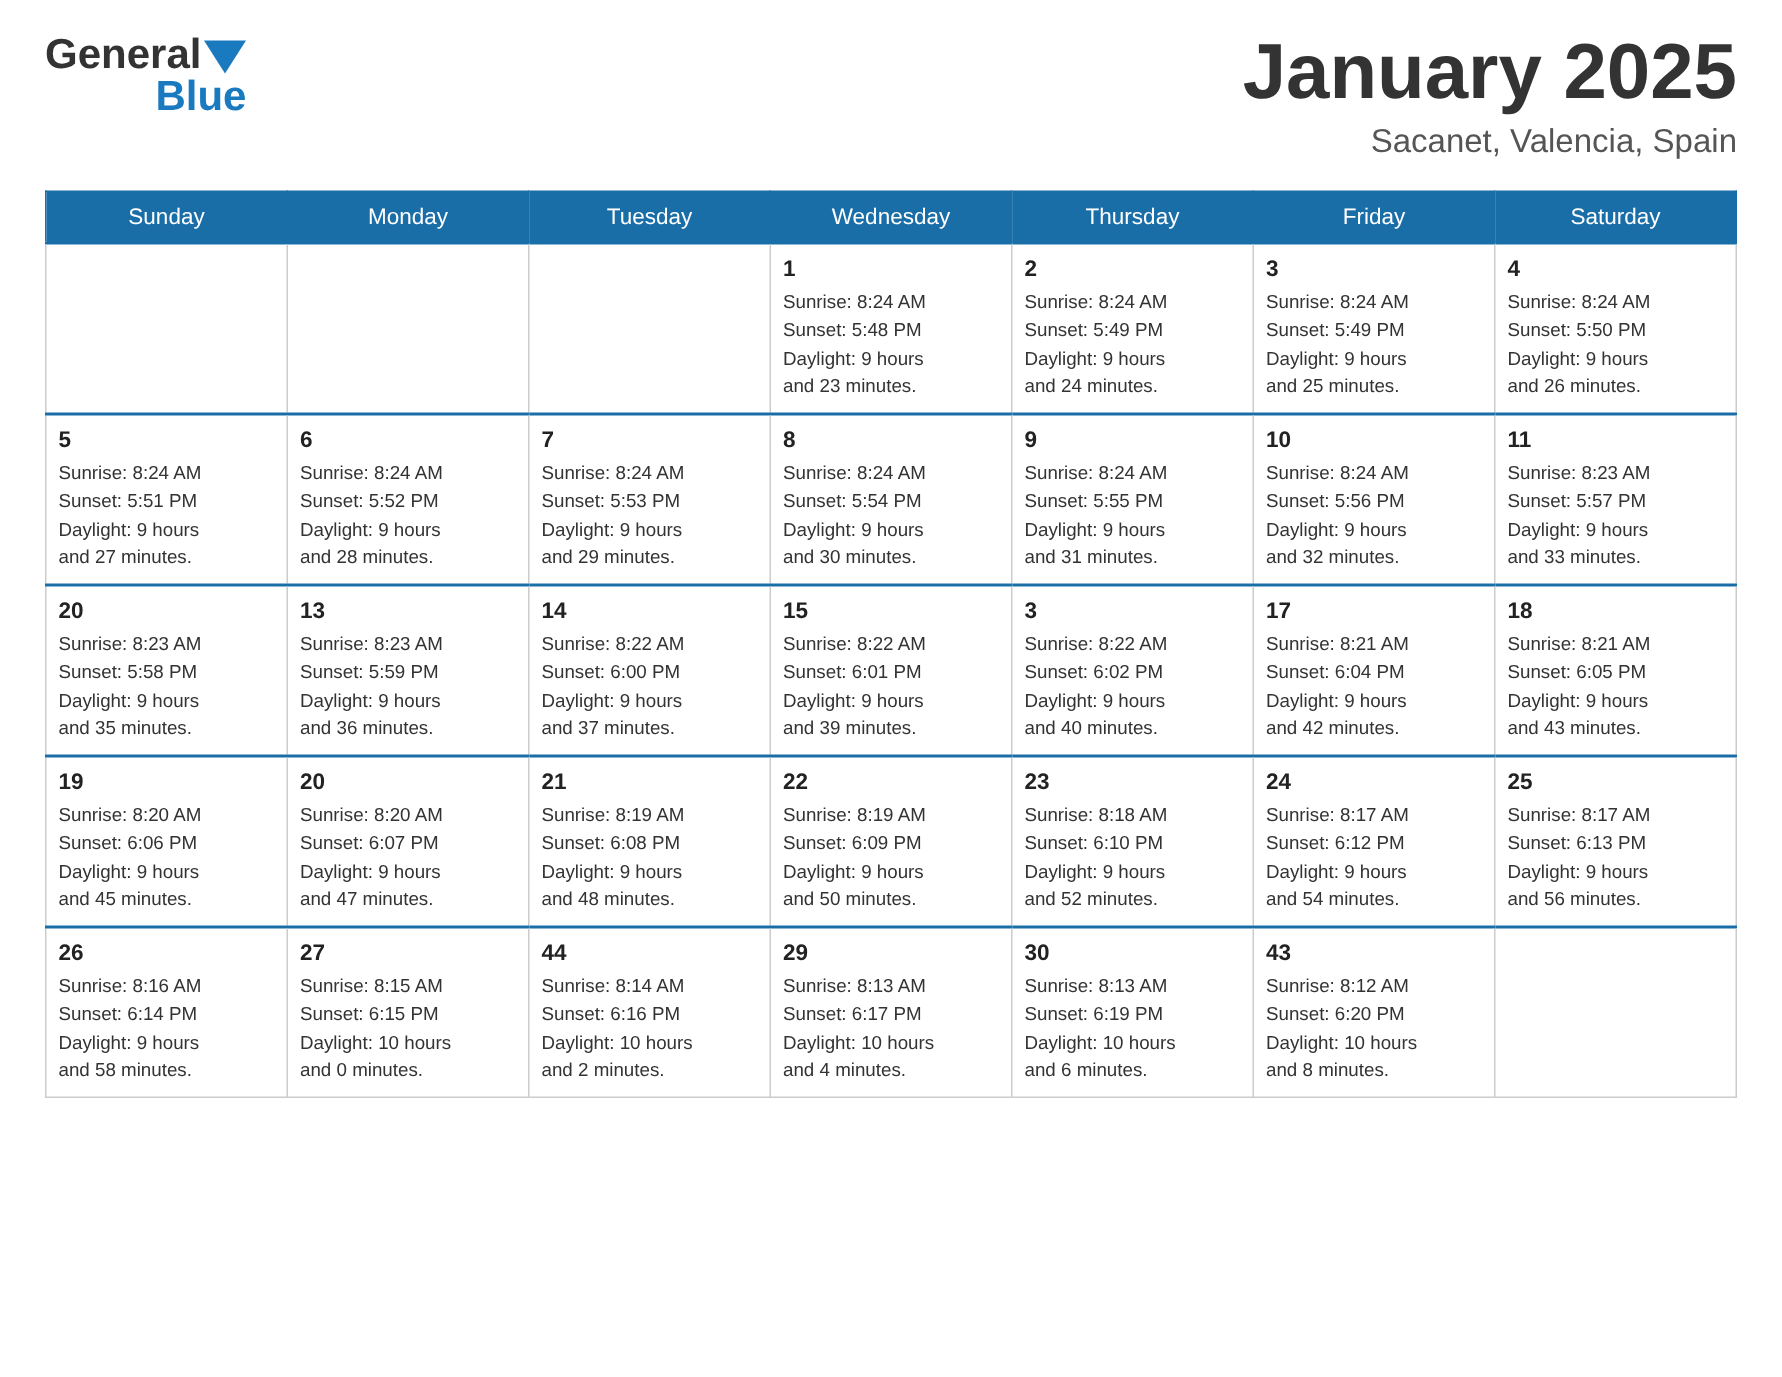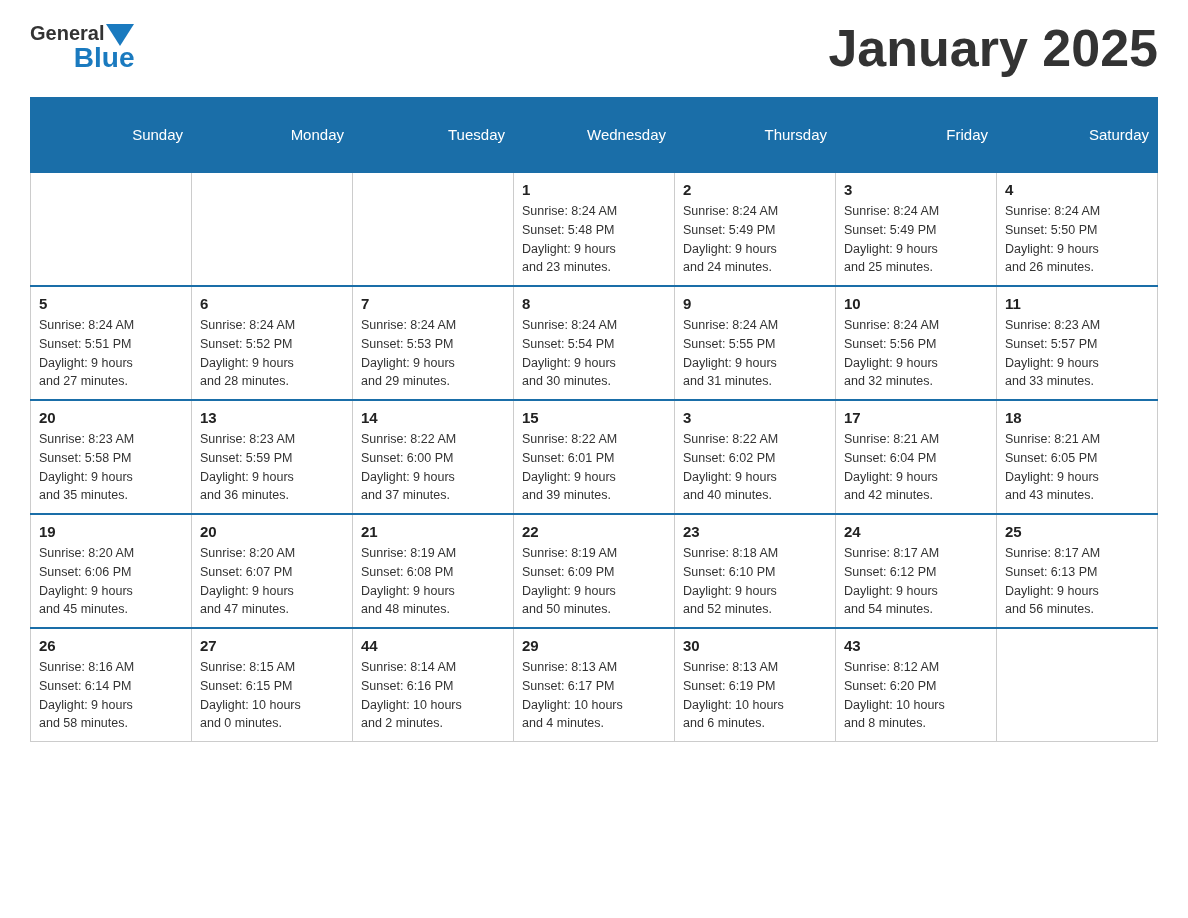--- a/index.html
+++ b/index.html
@@ -14,21 +14,21 @@
       display: flex;
       justify-content: space-between;
       align-items: flex-start;
       margin-bottom: 20px;
     }
     .logo {
       display: flex;
       align-items: center;
     }
     .logo-text-general {
-      font-size: 20px;
+      font-size: 28px;
       font-weight: bold;
       color: #333;
     }
     .logo-text-blue {
       font-size: 28px;
       font-weight: bold;
       color: #1a7abf;
     }
     .logo-triangle {
       width: 0;
@@ -55,24 +55,24 @@
       margin-top: 4px;
     }
     .calendar-table {
       width: 100%;
       border-collapse: collapse;
       table-layout: fixed;
     }
     .calendar-table thead tr th {
       background-color: #1a6ea8;
       color: #fff;
-      padding: 28px 8px;
+      padding: 8px 8px;
       font-size: 15px;
       font-weight: normal;
-      text-align: right;
+      text-align: center;
       border: 1px solid #1a6ea8;
     }
     .calendar-table tbody tr td {
       vertical-align: top;
       padding: 8px 8px;
       border: 1px solid #ccc;
       border-top: 2px solid #1a6ea8;
       font-size: 12.5px;
       color: #333;
       height: 110px;
@@ -102,20 +102,21 @@
     <div style="display:flex; flex-direction:column; align-items:flex-end;">
       <div style="display:flex; align-items:center;">
         <span class="logo-text-general">General</span>
         <div class="logo-triangle"></div>
       </div>
       <span class="logo-text-blue" style="margin-top:-4px;">Blue</span>
     </div>
   </div>
   <div class="title-section">
     <div class="calendar-title">January 2025</div>
+    <div class="calendar-subtitle">Sacanet, Valencia, Spain</div>
   </div>
 </div>
 
 <table class="calendar-table">
   <thead>
     <tr>
     <th>Sunday</th>
         <th>Monday</th>
         <th>Tuesday</th>
         <th>Wednesday</th>

